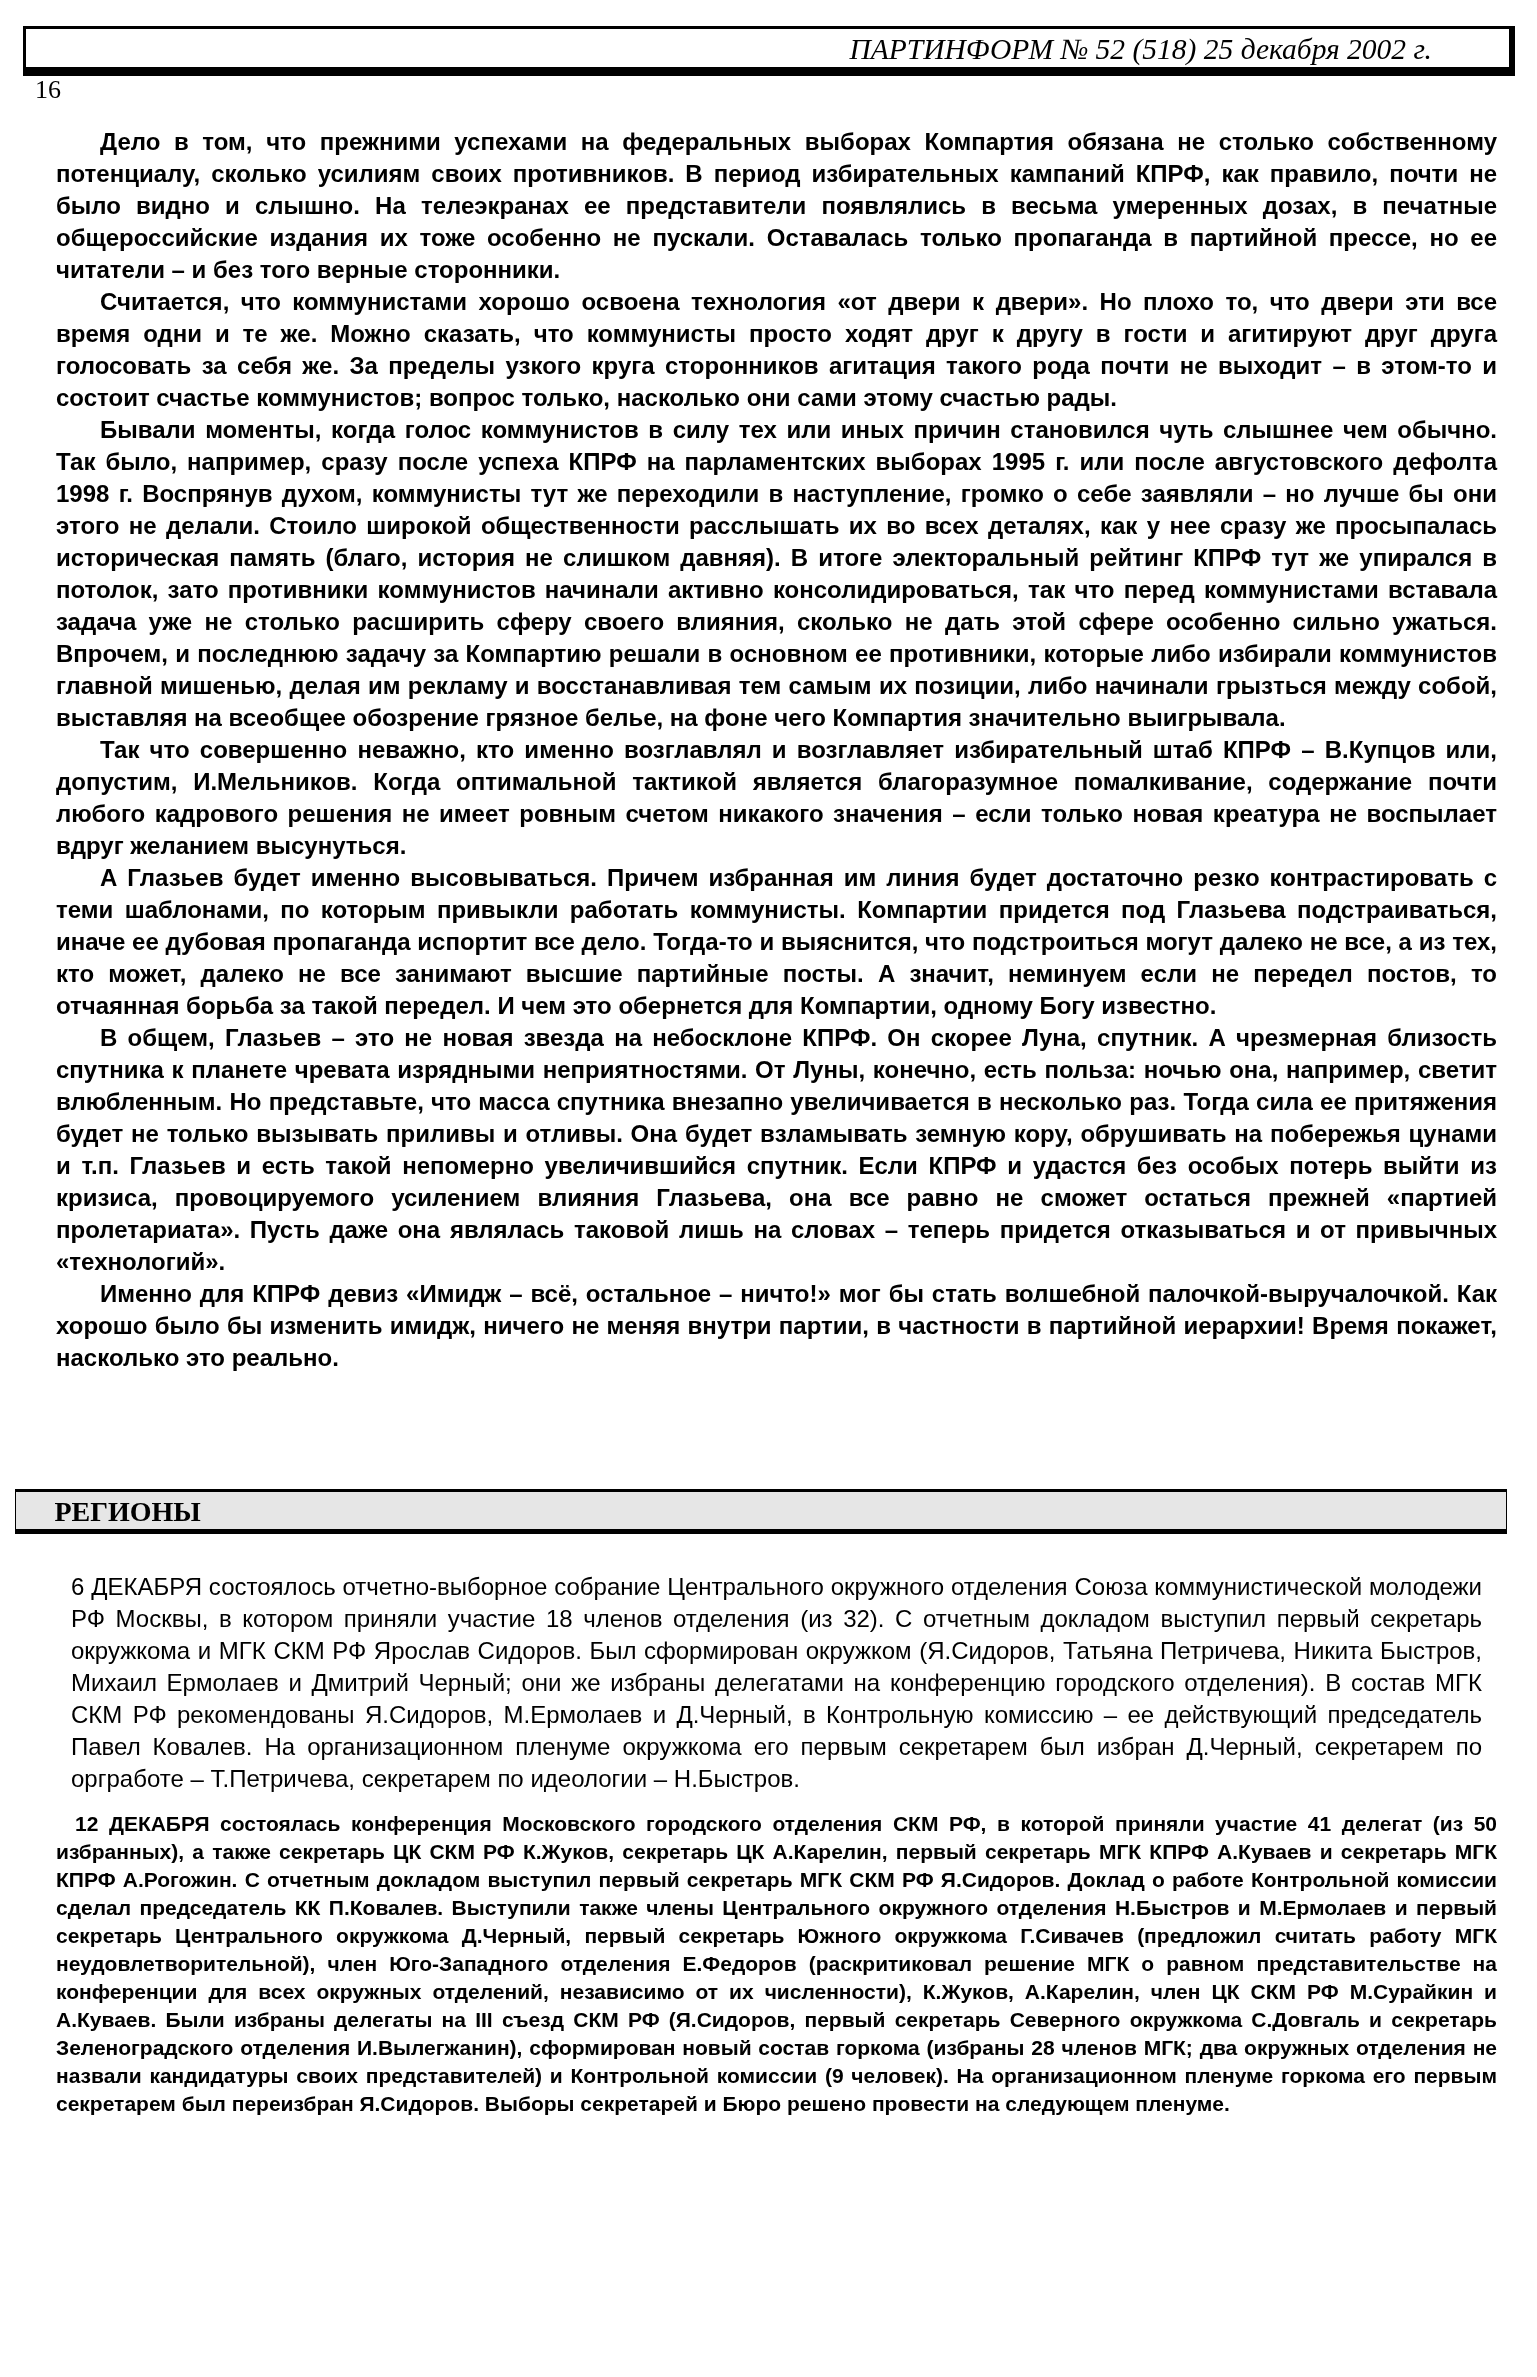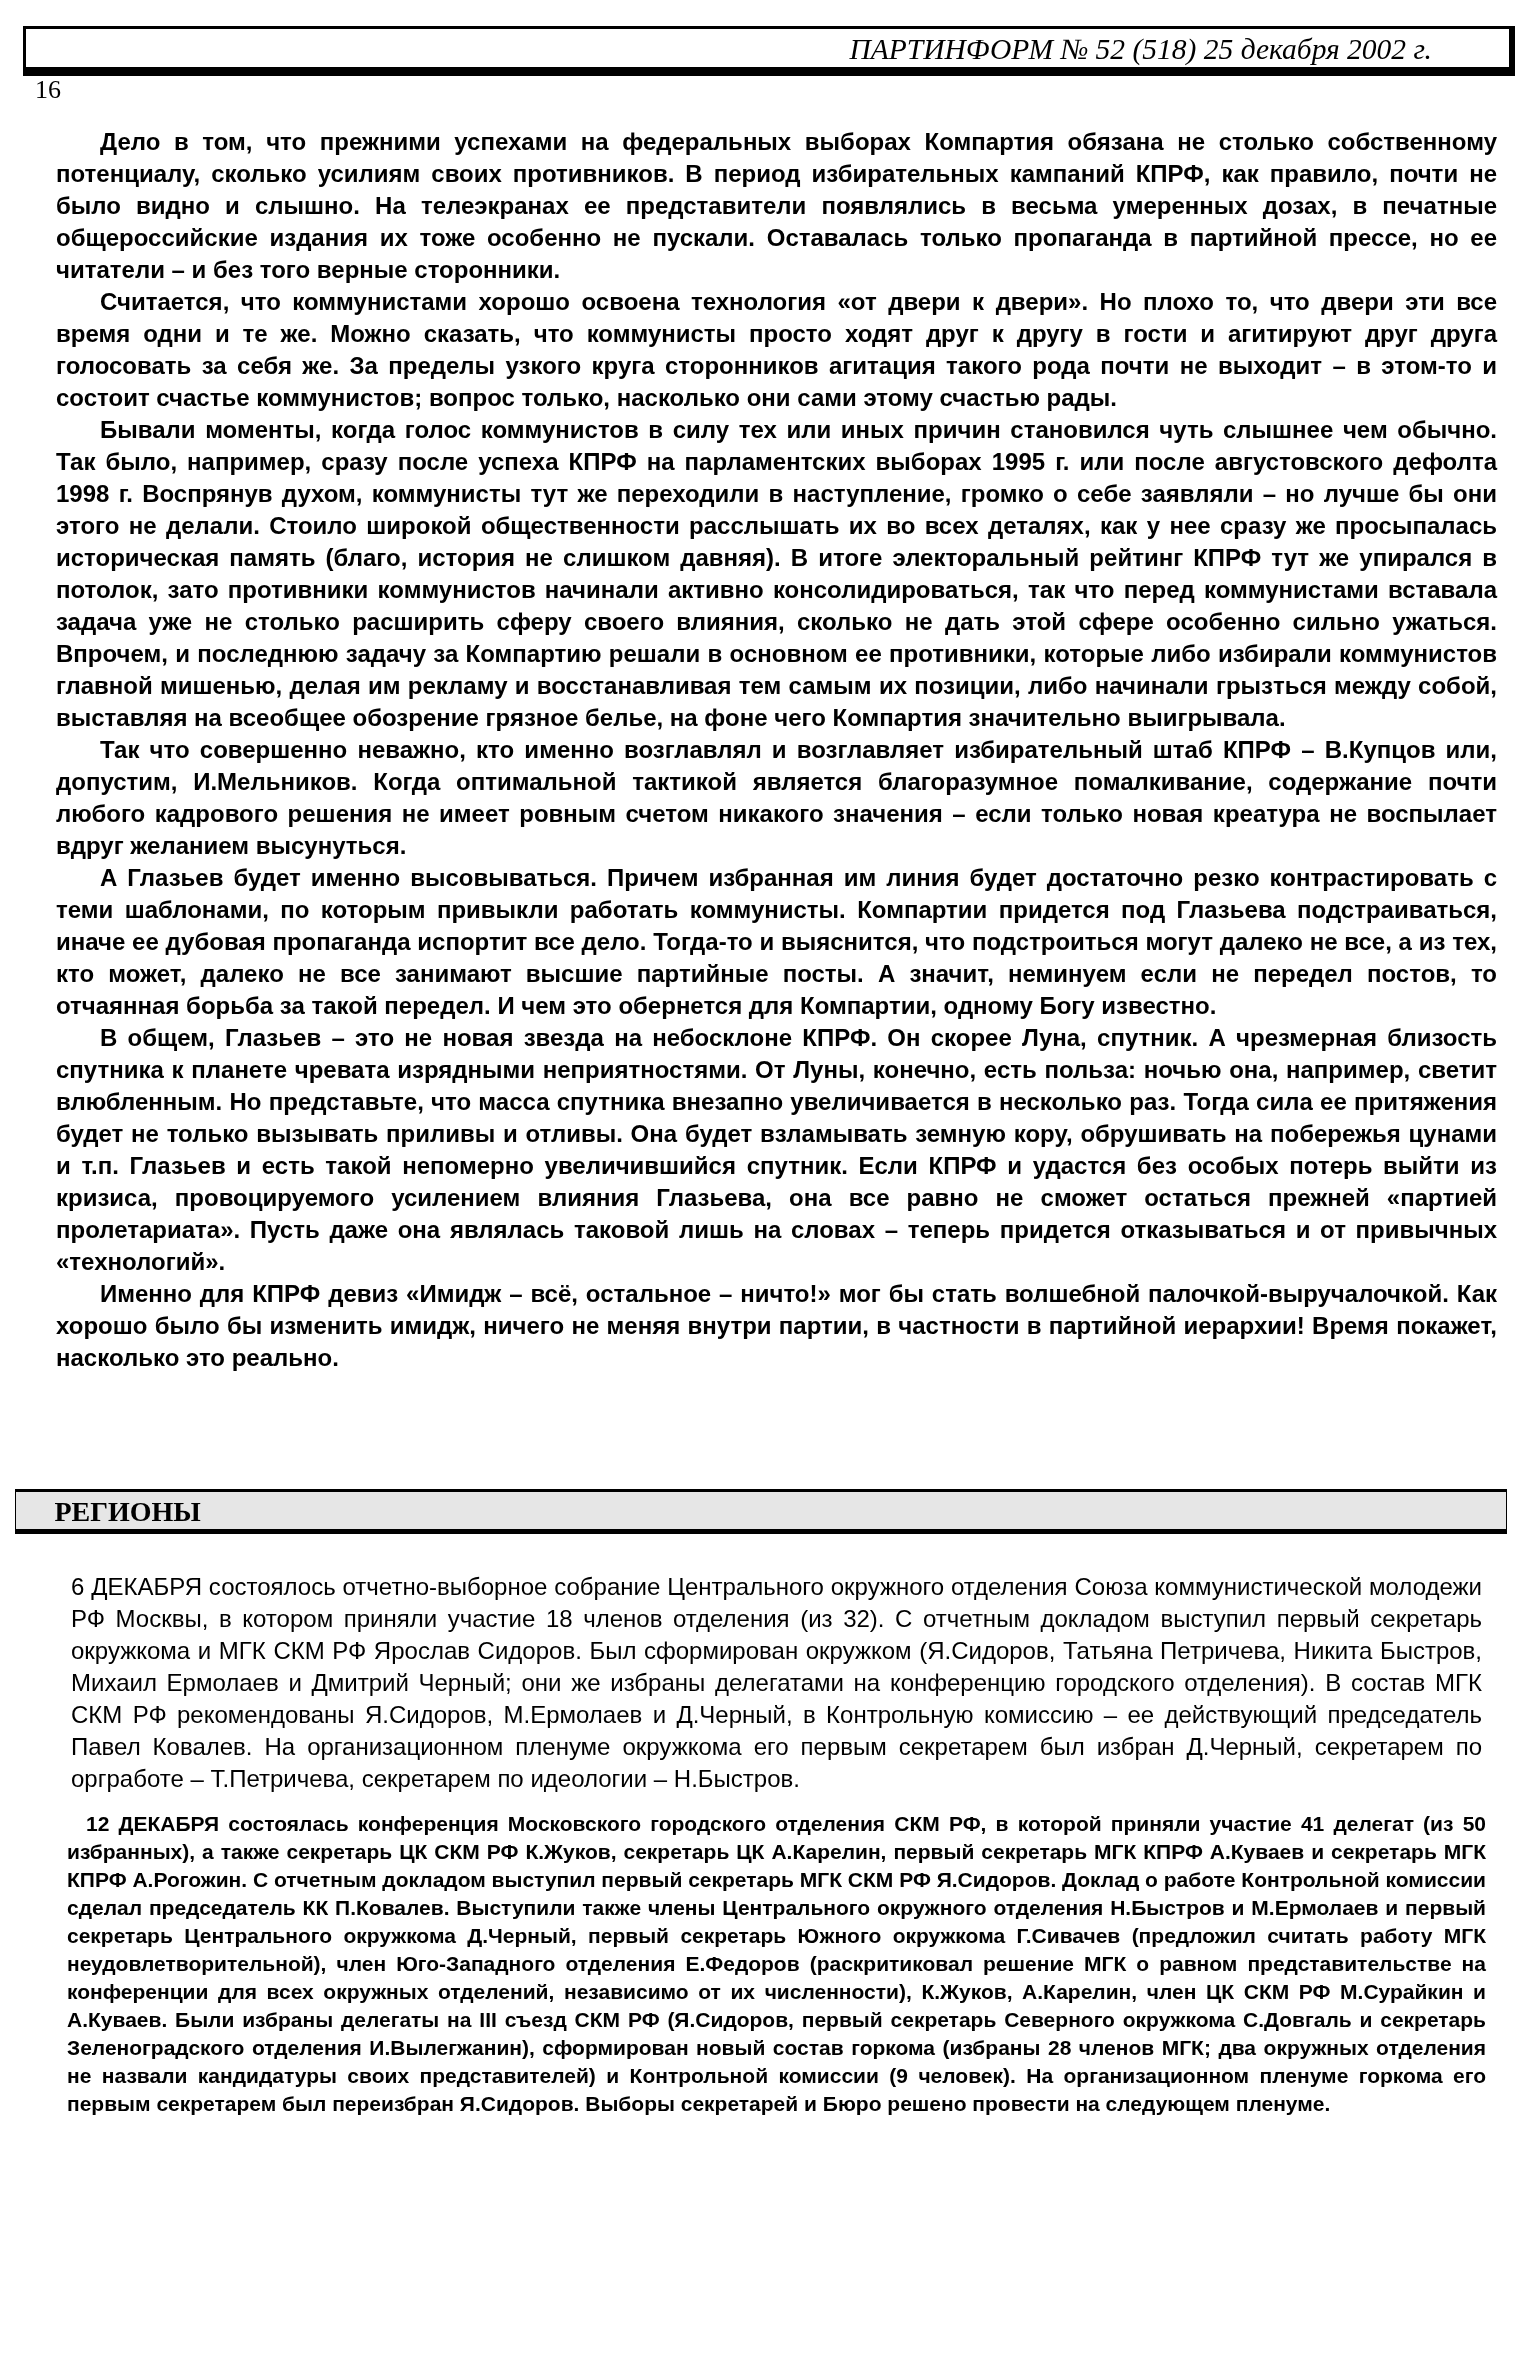--- a/index.html
+++ b/index.html
@@ -37,21 +37,21 @@
     }
     .regions {
       position: absolute; left: 56px; top: 1556px; width: 1441px;
       text-align: justify;
     }
     .regions h2 {
       margin: 0; font-size: 29.5px; line-height: 37px; font-weight: bold;
     }
     .regions p.plain { margin: 15px; font-size: 24px; line-height: 32px; text-indent: 0; }
     .regions p.bold {
-      margin: 11px; font-size: 21px; line-height: 28px; font-weight: bold; text-indent: 19px;
+      margin: 0; font-size: 21px; line-height: 28px; font-weight: bold; text-indent: 19px;
     }
   </style>
 </head>
 <body>
 
 <div class="header-band">
   <span class="header-page">16</span>
   <span class="header-title">ПАРТИНФОРМ № 52 (518) 25 декабря 2002 г.</span>
 </div>
 

